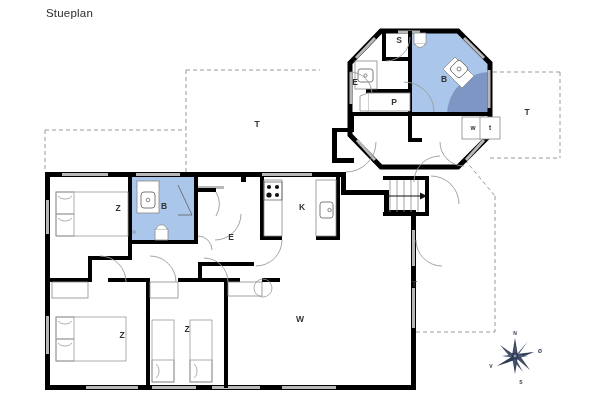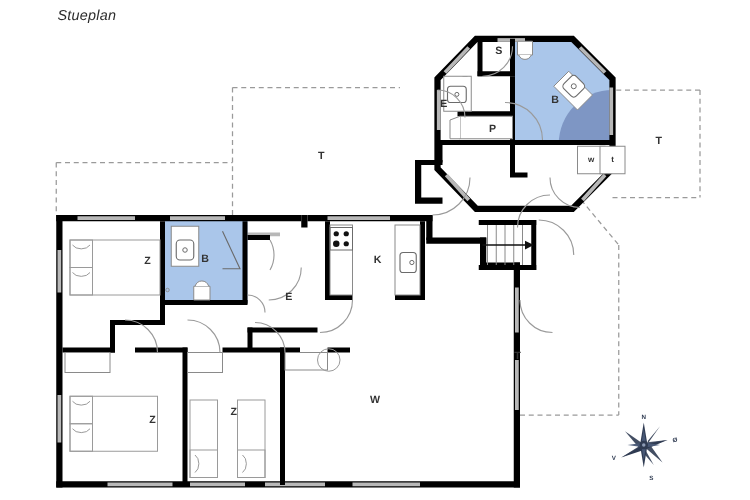--- a/index.html
+++ b/index.html
@@ -20,21 +20,20 @@
     height: 400px;
   }
   #plan-title {
     position: absolute;
     left: 46px;
     top: 7px;
     font-size: 11.5px;
     color: #2b2b2b;
     letter-spacing: 0.2px;
     white-space: nowrap;
-    font-style: italic;
   }
   #floorplan-svg {
     position: absolute;
     left: 0;
     top: 0;
   }
   .room-label {
     font-family: "Liberation Sans", sans-serif;
     font-size: 8.5px;
     font-weight: bold;

